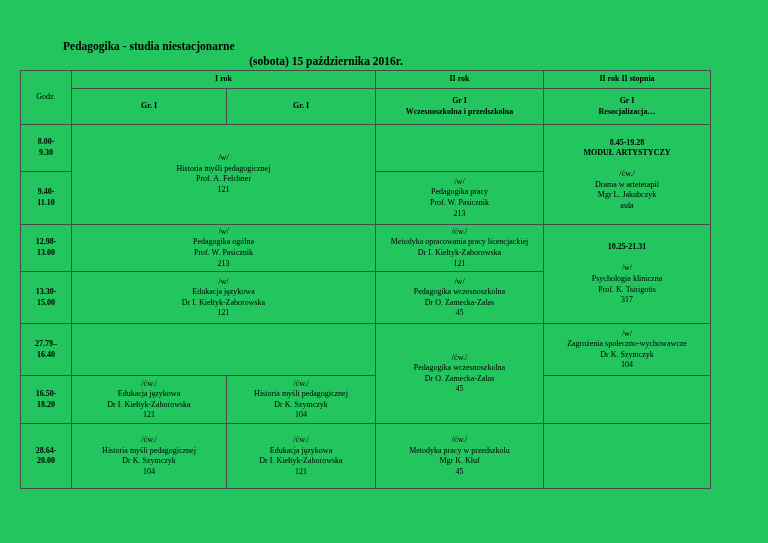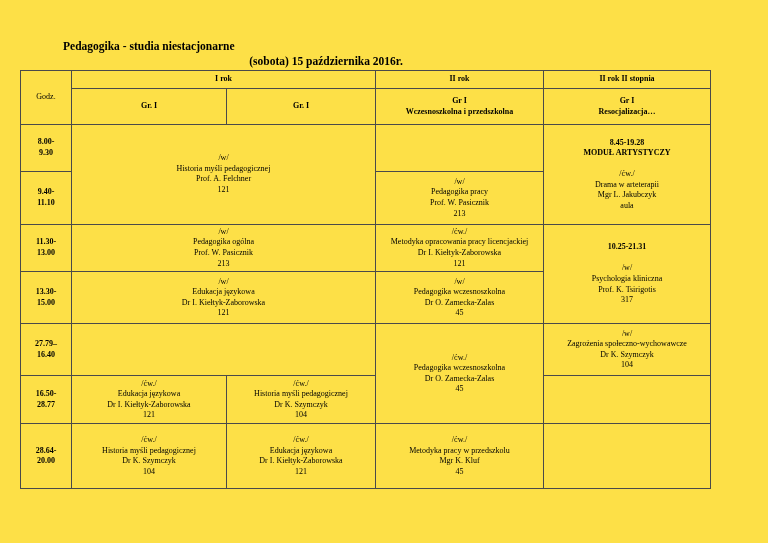--- a/index.html
+++ b/index.html
@@ -1,21 +1,21 @@
 <!DOCTYPE html>
 <html><head>
 <meta charset="utf-8">
 <style>
   * { margin: 0; padding: 0; box-sizing: border-box; }
   html, body { background: #fff; }
   .page {
     position: relative;
     width: 768px;
     height: 543px;
-    background: #fde047;
+    background: #22c55e;
     font-family: "Liberation Serif", "DejaVu Serif", serif;
     color: #000;
     overflow: hidden;
   }
   .doc-title {
     position: absolute;
     left: 63px;
     top: 40px;
     font-size: 11.5px;
     font-weight: bold;
@@ -120,21 +120,21 @@
     <tr style="height:40px">
       <td class="br-thick time">9.40-
 11.10</td>
       <td class="br-thick">/w/
 Pedagogika pracy
 Prof. W. Pasicznik
 213</td>
     </tr>
 
     <tr style="height:42px">
-      <td class="br-thick time">11.30-
+      <td class="br-thick time">12.98-
 13.00</td>
       <td colspan="2" class="br-thick">/w/
 Pedagogika ogólna
 Prof. W. Pasicznik
 213</td>
       <td class="br-thick">/ćw./
 Metodyka opracowania pracy licencjackiej
 Dr I. Kiełtyk-Zaborowska
 121</td>
       <td rowspan="2" class="br-thick">
@@ -168,21 +168,21 @@
 Dr O. Zamecka-Zalas
 45</td>
       <td class="br-thick top">/w/
 Zagrożenia społeczno-wychowawcze
 Dr K. Szymczyk
 104</td>
     </tr>
 
     <tr style="height:48px">
       <td class="br-thick time">16.50-
-28.77</td>
+18.20</td>
       <td>/ćw./
 Edukacja językowa
 Dr I. Kiełtyk-Zaborowska
 121</td>
       <td class="br-thick">/ćw./
 Historia myśli pedagogicznej
 Dr K. Szymczyk
 104</td>
       <td class="br-thick"></td>
     </tr>

